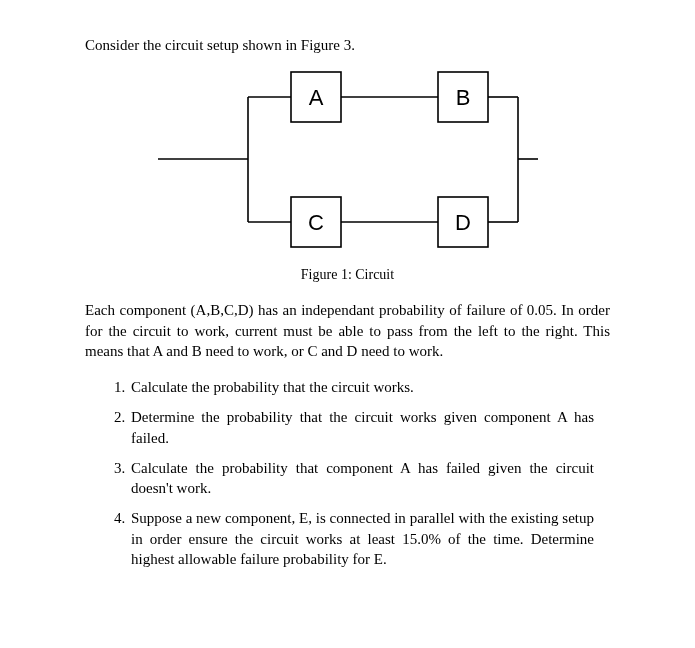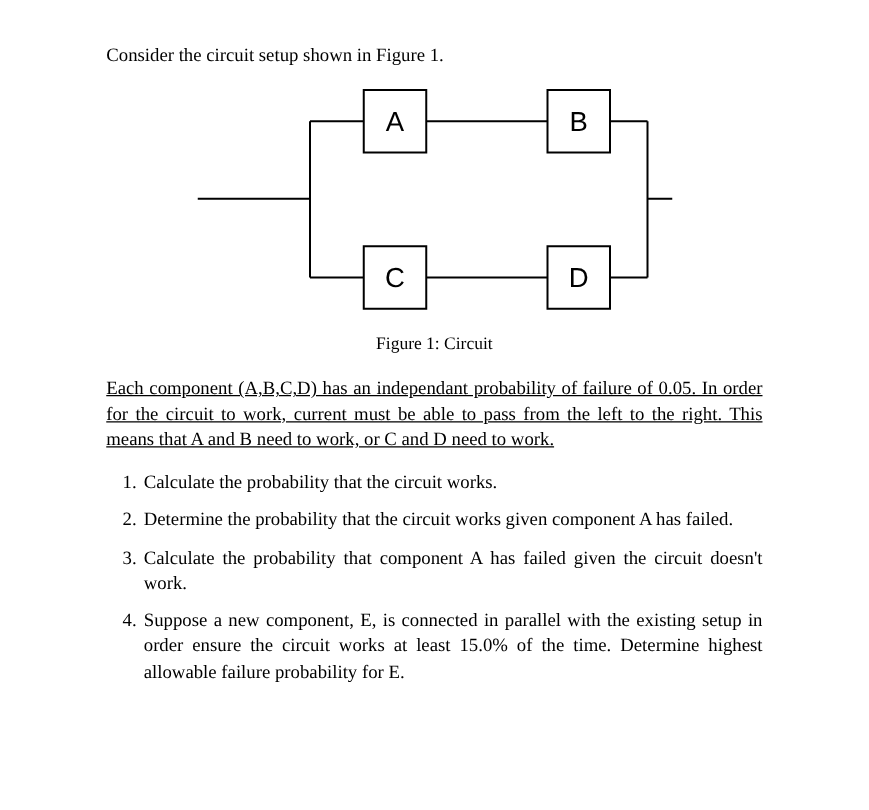--- a/index.html
+++ b/index.html
@@ -29,39 +29,38 @@
     display: inline-block;
   }
   .caption {
     text-align: center;
     font-size: 14px;
     margin: 6px 0 16px 0;
   }
   .para {
     margin: 0 0 14px 0;
     text-align: justify;
-    text-decoration: underline;
   }
   .noindent { text-indent: 0; }
   ol.questions {
-    margin: 0;
+    margin: 16px;
     padding-left: 28px;
     text-align: justify;
   }
   ol.questions li {
     margin-bottom: 10px;
     padding-left: 2px;
   }
 </style>
 </head>
 <body>
 
 <div class="page">
 
-  <p class="intro noindent">Consider the circuit setup shown in Figure 1.</p>
+  <p class="intro noindent">Consider the circuit setup shown in Figure 3.</p>
 
   <div class="figure-wrap">
     <svg class="figure-svg" width="380" height="185" viewBox="0 0 380 185">
 
       <g stroke="#000" stroke-width="1.6" fill="none">
 
         <line x1="0" y1="92" x2="90" y2="92"></line>
 
         <line x1="90" y1="30" x2="90" y2="155"></line>
 

